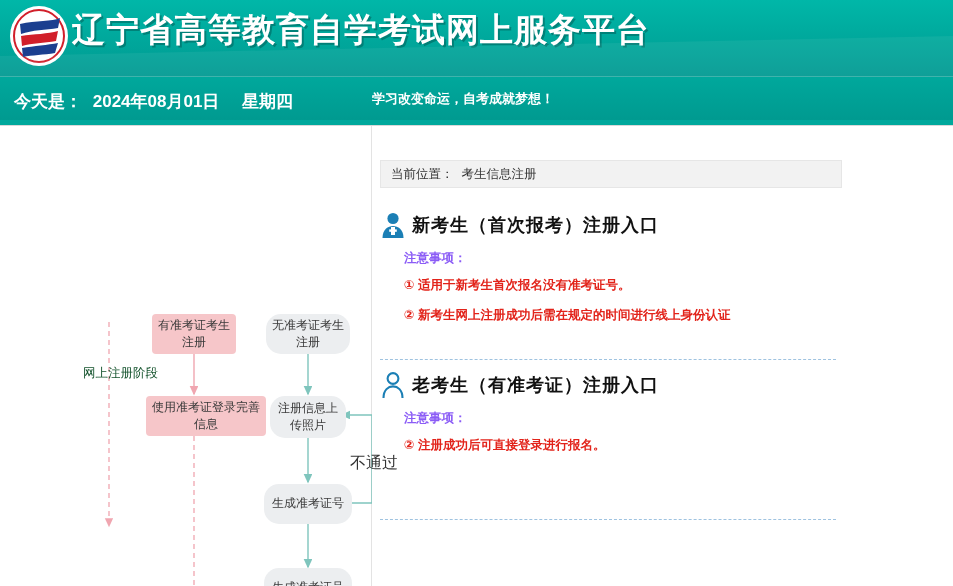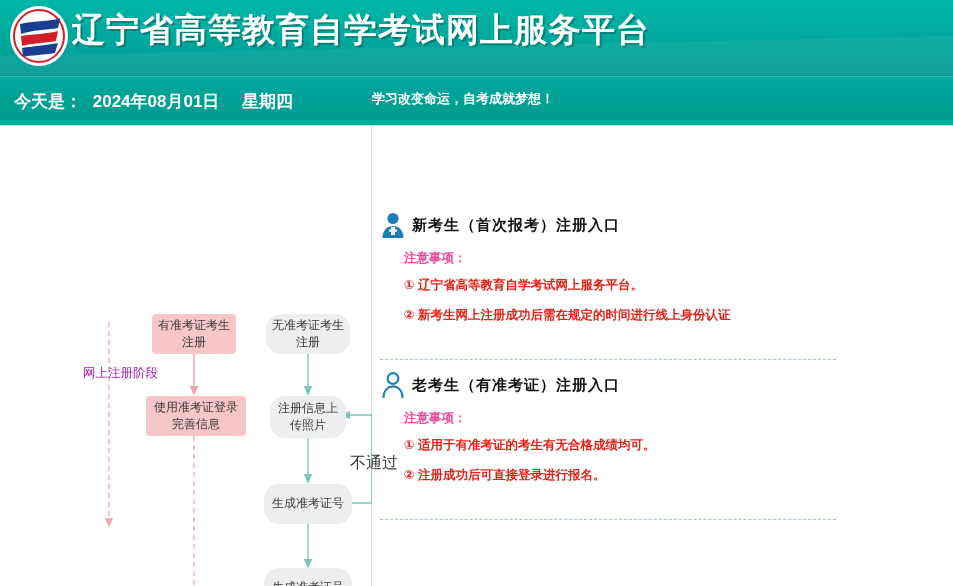--- a/index.html
+++ b/index.html
@@ -102,21 +102,21 @@
     text-align: center;
     line-height: 1.45;
     padding: 20px 6px;
   }
   .node.pink { background: #f6c6c9; color: #3a3a3a; }
   .node.grey { background: #eceef0; color: #3a3a3a; border-radius: 15px; }
 
   .stage-label {
     position: absolute;
     font-size: 12.5px;
-    color: #a21caf;
+    color: #14532d;
     white-space: nowrap;
   }
   .fail-label {
     position: absolute;
     font-size: 16px;
     color: #333;
     white-space: nowrap;
   }
   .flow svg { position: absolute; left: 0; top: 0; }
 
@@ -142,31 +142,31 @@
   .crumb .c-val { margin-left: 8px; }
 
   .entry { position: absolute; left: 8px; width: 470px; }
   .entry-head {
     display: flex;
     align-items: center;
     height: 34px;
   }
   .entry-head .person-icon { width: 26px; height: 28px; margin-right: 6px; flex: 0 0 26px; }
   .entry-head .etitle {
-    font-size: 15px;
+    font-size: 18px;
     font-weight: bold;
     color: #111;
     letter-spacing: 1px;
     white-space: nowrap;
     font-family: "DejaVu Sans", "Liberation Sans", sans-serif;
   }
   .notes { margin-top: 8px; padding-left: 24px; }
   .notes .ntitle {
     font-size: 12.5px;
-    color: #ec4899;
+    color: #8b5cf6;
     font-weight: bold;
     margin-bottom: 10px;
   }
   .notes .nitem {
     font-size: 12.5px;
     color: #e2231a;
     font-weight: bold;
     margin-bottom: 13px;
     white-space: nowrap;
   }
@@ -235,21 +235,21 @@
       </svg>
 
       <div class="node pink" style="left:152px; top:188px; width:84px; height:40px;">
         <span>有准考证考生注册</span>
       </div>
 
       <div class="node grey" style="left:266px; top:188px; width:84px; height:40px;">
         <span>无准考证考生注册</span>
       </div>
 
-      <div class="node pink" style="left:146px; top:270px; width:100px; height:40px;">
+      <div class="node pink" style="left:146px; top:270px; width:120px; height:40px;">
         <span>使用准考证登录完善信息</span>
       </div>
 
       <div class="node grey" style="left:270px; top:270px; width:76px; height:42px;">
         <span>注册信息上传照片</span>
       </div>
 
       <div class="node grey" style="left:264px; top:358px; width:88px; height:40px;">
         <span>生成准考证号</span>
       </div>
@@ -266,55 +266,58 @@
         
       </div>
 
       <div class="fail-label" style="left:350px; top:327px;">
         <span>不通过</span>
       </div>
     </div>
 
     <div class="right">
 
+      <div class="crumb">
+        <span class="c-lbl">当前位置：</span>
+        <span class="c-val">考生信息注册</span>
+      </div>
 
       <div class="entry" style="top:82px;">
         <div class="entry-head">
           <span class="person-icon">
             <svg width="26" height="28" viewBox="0 0 26 28">
               <circle cx="13" cy="7.5" r="5.6" fill="#1b7fb5"></circle>
               <path d="M2.5 27 C2.5 18.5, 8 15, 13 15 C18 15, 23.5 18.5, 23.5 27 Z" fill="#1b7fb5"></path>
               <rect x="11" y="16" width="4" height="8" fill="#ffffff"></rect>
               <rect x="9.2" y="18.4" width="7.6" height="2.4" fill="#ffffff"></rect>
             </svg>
           </span>
           <span class="etitle">新考生（首次报考）注册入口</span>
         </div>
         <div class="notes">
           <div class="ntitle">注意事项：</div>
-          <div class="nitem">① 辽宁省高等教育自学考试网上服务平台。</div>
+          <div class="nitem">① 适用于新考生首次报名没有准考证号。</div>
           <div class="nitem">② 新考生网上注册成功后需在规定的时间进行线上身份认证</div>
         </div>
       </div>
 
       <div class="dashrule" style="top:233px;"></div>
 
       <div class="entry" style="top:242px;">
         <div class="entry-head">
           <span class="person-icon">
             <svg width="26" height="28" viewBox="0 0 26 28">
               <circle cx="13" cy="7.5" r="5.4" fill="none" stroke="#1b7fb5" stroke-width="2.1"></circle>
               <path d="M3.5 27 C3.5 18.8, 8.4 15.4, 13 15.4 C17.6 15.4, 22.5 18.8, 22.5 27" fill="none" stroke="#1b7fb5" stroke-width="2.1"></path>
             </svg>
           </span>
           <span class="etitle">老考生（有准考证）注册入口</span>
         </div>
         <div class="notes">
           <div class="ntitle">注意事项：</div>
-          <div class="nitem">① 适用于有准考证的考生有无合格成绩均可。</div>
           <div class="nitem">② 注册成功后可直接登录进行报名。</div>
         </div>
       </div>
 
       <div class="dashrule" style="top:393px;"></div>
 
     </div>
   </div>
 </div>
 

